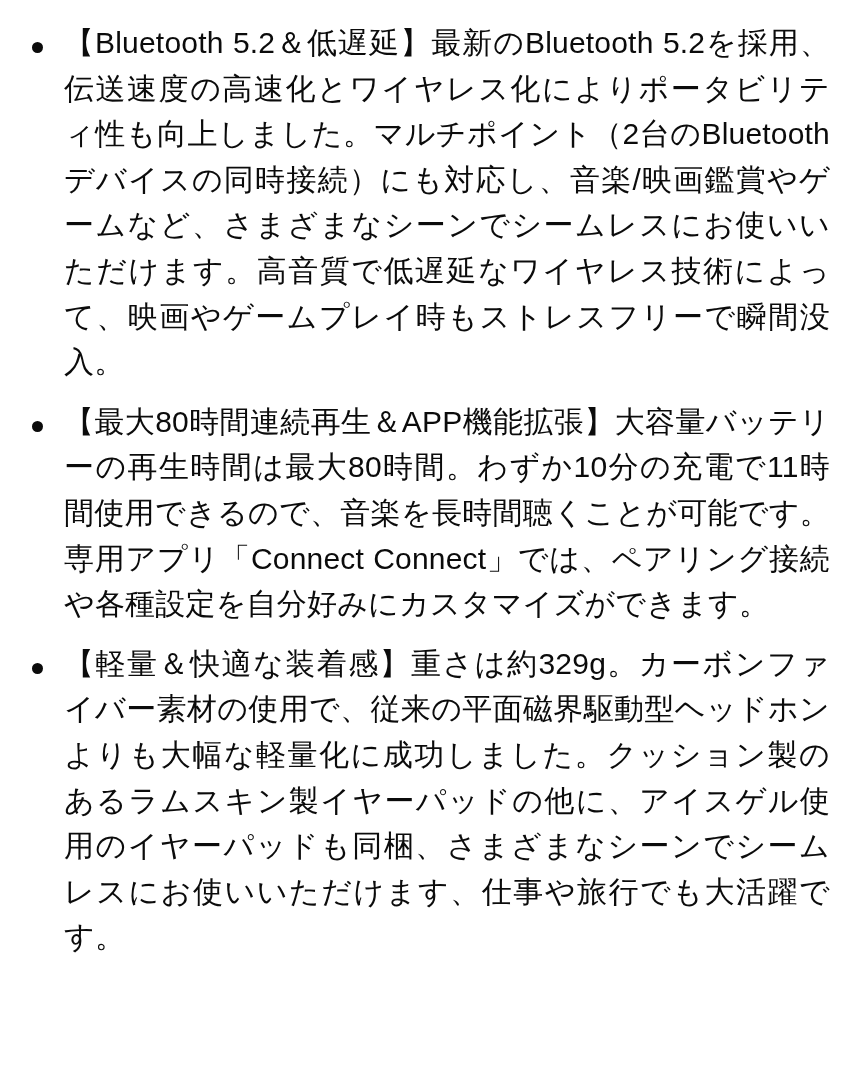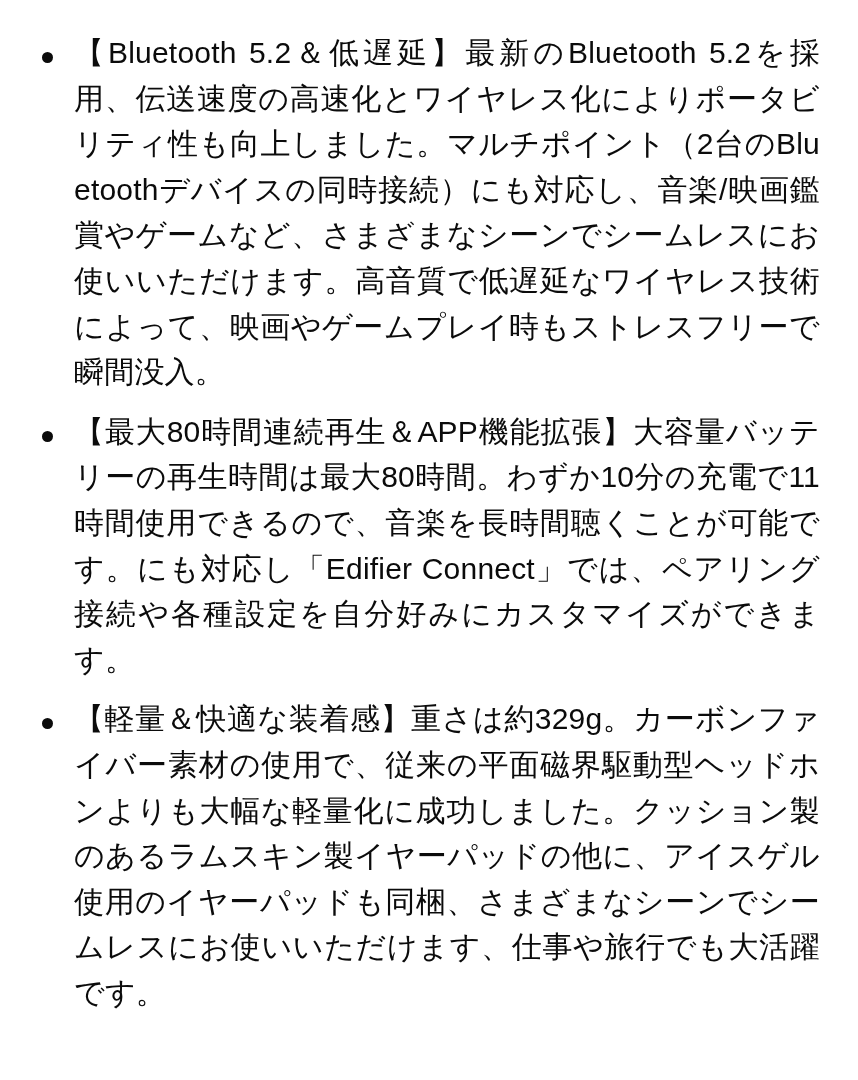--- a/index.html
+++ b/index.html
@@ -8,21 +8,21 @@
     background: #ffffff;
   }
   body {
     width: 858px;
     min-height: 1080px;
     font-family: "Liberation Sans", "DejaVu Sans", sans-serif;
     color: #0b0b0b;
   }
   .feature-list {
     list-style: none;
-    margin: 16px;
+    margin: 6px;
     padding: 14px 22px 10px 8px;
   }
   .feature-item {
     position: relative;
     padding-left: 50px;
     margin-bottom: 14px;
     font-size: 30px;
     line-height: 1.52;
     letter-spacing: 0.2px;
     text-align: justify;
@@ -59,19 +59,19 @@
 </head>
 <body>
 
 <ul class="feature-list">
   <li class="feature-item">
     <span class="bullet"></span>
     <span class="feature-text">【Bluetooth 5.2＆低遅延】最新のBluetooth 5.2を採用、伝送速度の高速化とワイヤレス化によりポータビリティ性も向上しました。マルチポイント（2台のBluetoothデバイスの同時接続）にも対応し、音楽/映画鑑賞やゲームなど、さまざまなシーンでシームレスにお使いいただけます。高音質で低遅延なワイヤレス技術によって、映画やゲームプレイ時もストレスフリーで瞬間没入。</span>
   </li>
   <li class="feature-item">
     <span class="bullet"></span>
-    <span class="feature-text">【最大80時間連続再生＆APP機能拡張】大容量バッテリーの再生時間は最大80時間。わずか10分の充電で11時間使用できるので、音楽を長時間聴くことが可能です。にも対応し「Edifier Connect」では、ペアリング接続や各種設定を自分好みにカスタマイズができます。</span>
+    <span class="feature-text">【最大80時間連続再生＆APP機能拡張】大容量バッテリーの再生時間は最大80時間。わずか10分の充電で11時間使用できるので、音楽を長時間聴くことが可能です。専用アプリ「Connect Connect」では、ペアリング接続や各種設定を自分好みにカスタマイズができます。</span>
   </li>
   <li class="feature-item">
     <span class="bullet"></span>
     <span class="feature-text">【軽量＆快適な装着感】重さは約329g。カーボンファイバー素材の使用で、従来の平面磁界駆動型ヘッドホンよりも大幅な軽量化に成功しました。クッション製のあるラムスキン製イヤーパッドの他に、アイスゲル使用のイヤーパッドも同梱、さまざまなシーンでシームレスにお使いいただけます、仕事や旅行でも大活躍です。</span>
   </li>
 </ul>
 
 </body></html>

